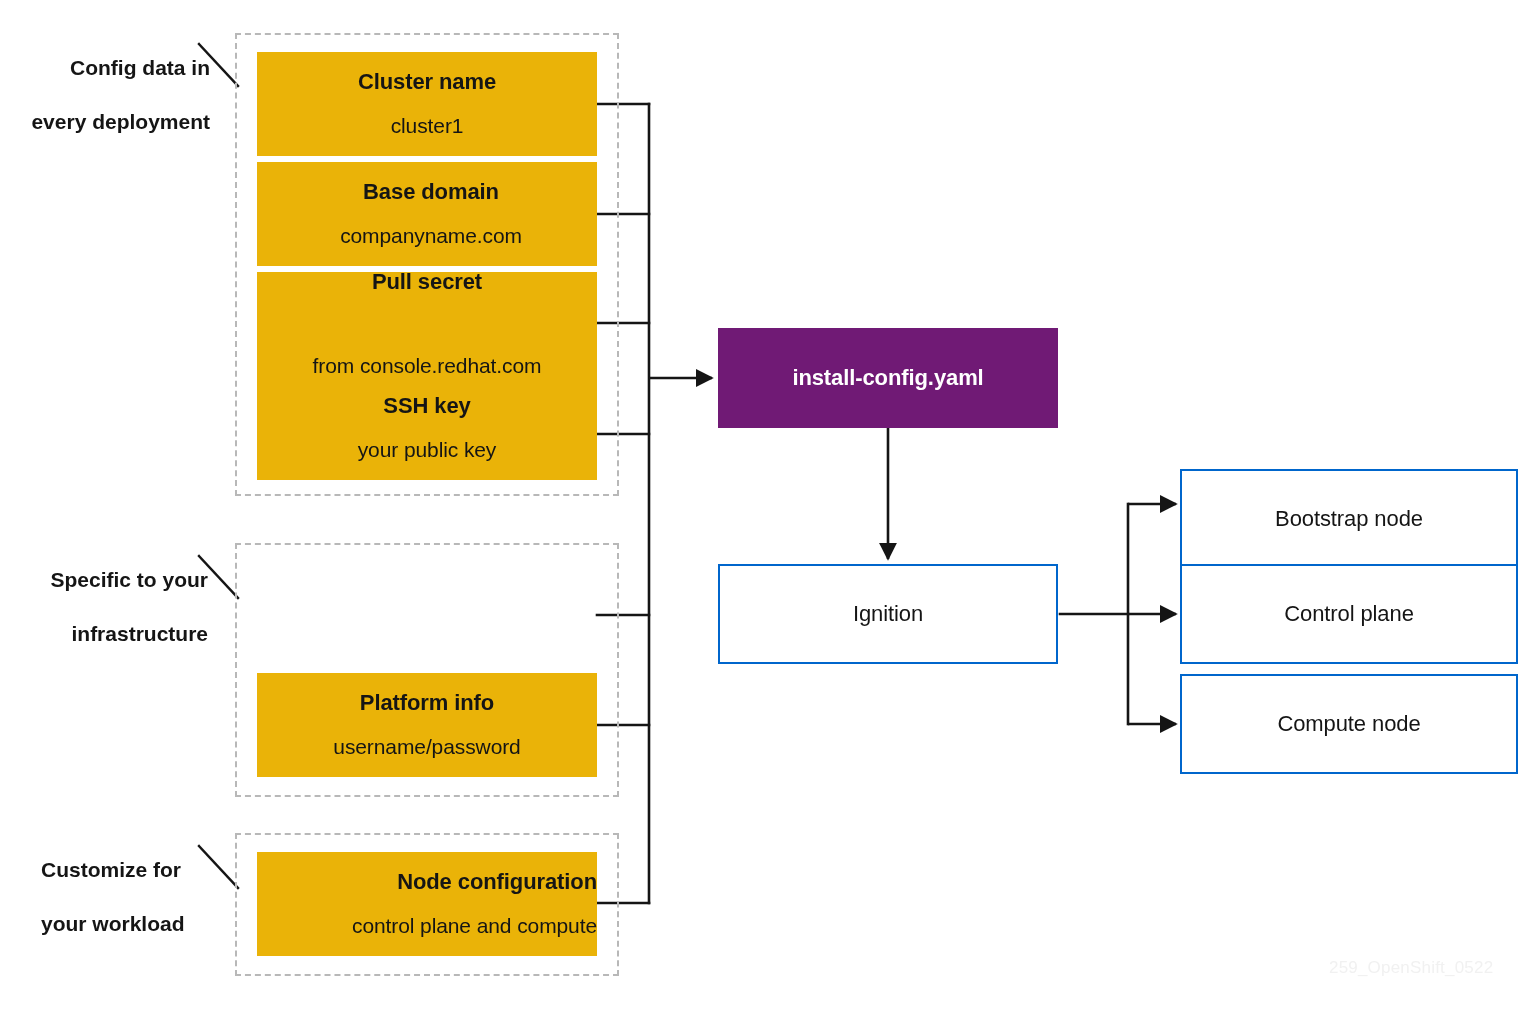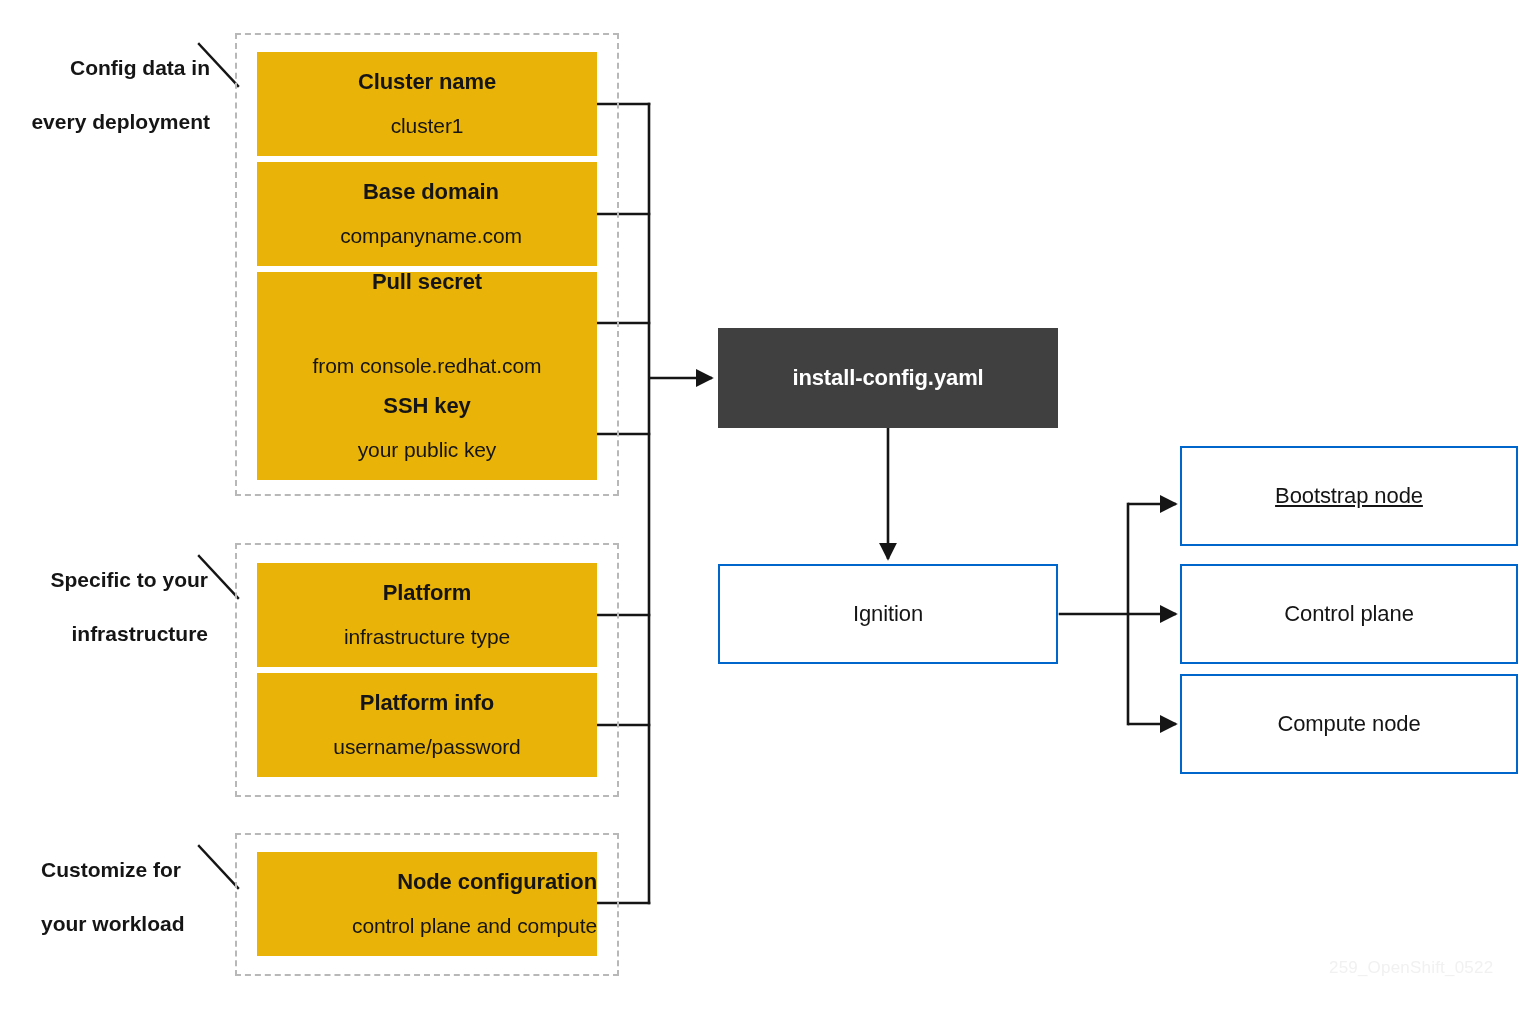--- a/index.html
+++ b/index.html
@@ -70,21 +70,21 @@
     color: #151515;
     line-height: 1.28;
     white-space: pre-line;
   }
   .annot.right { text-align: right; padding-left: 20px; }
   .annot.left  { text-align: left;  }
 
   
   .node-filled {
     position: absolute;
-    background: #404040;
+    background: #701a75;
     box-sizing: border-box;
     display: flex;
     align-items: center;
     justify-content: center;
     color: #ffffff;
     font-size: 22px;
     font-weight: bold;
     letter-spacing: -0.1px;
   }
 
@@ -189,42 +189,38 @@
     <div class="card-sub">from console.redhat.com</div>
   </div>
 
   <div class="card" style="left:257px; top:376px; width:340px; height:104px;">
     <div class="card-title">SSH key</div>
     <div class="card-sub">your public key</div>
   </div>
 
   <div class="group-box" style="left:235px; top:543px; width:384px; height:254px;"></div>
 
-  <div class="card" style="left:257px; top:563px; width:340px; height:104px;">
-    <div class="card-title">Platform</div>
-    <div class="card-sub">infrastructure type</div>
-  </div>
 
   <div class="card" style="left:257px; top:673px; width:340px; height:104px;">
     <div class="card-title">Platform info</div>
     <div class="card-sub">username/password</div>
   </div>
 
   <div class="group-box" style="left:235px; top:833px; width:384px; height:143px;"></div>
 
   <div class="card" style="left:257px; top:852px; width:340px; height:104px;align-items:flex-end;">
     <div class="card-title">Node configuration</div>
     <div class="card-sub">control plane and compute</div>
   </div>
 
   <div class="node-filled" style="left:718px; top:328px; width:340px; height:100px;">install-config.yaml</div>
 
   <div class="node-outline" style="left:718px; top:564px; width:340px; height:100px;">Ignition</div>
 
-  <div class="node-outline" style="left:1180px; top:446px; width:338px; height:100px;text-decoration:underline;">Bootstrap node</div>
+  <div class="node-outline" style="left:1180px; top:469px; width:338px; height:100px;">Bootstrap node</div>
 
   <div class="node-outline" style="left:1180px; top:564px; width:338px; height:100px;">Control plane</div>
 
   <div class="node-outline" style="left:1180px; top:674px; width:338px; height:100px;">Compute node</div>
 
   <div class="watermark" style="left:1329px; top:958px;">259_OpenShift_0522</div>
 
 </div>
 
 </body></html>

